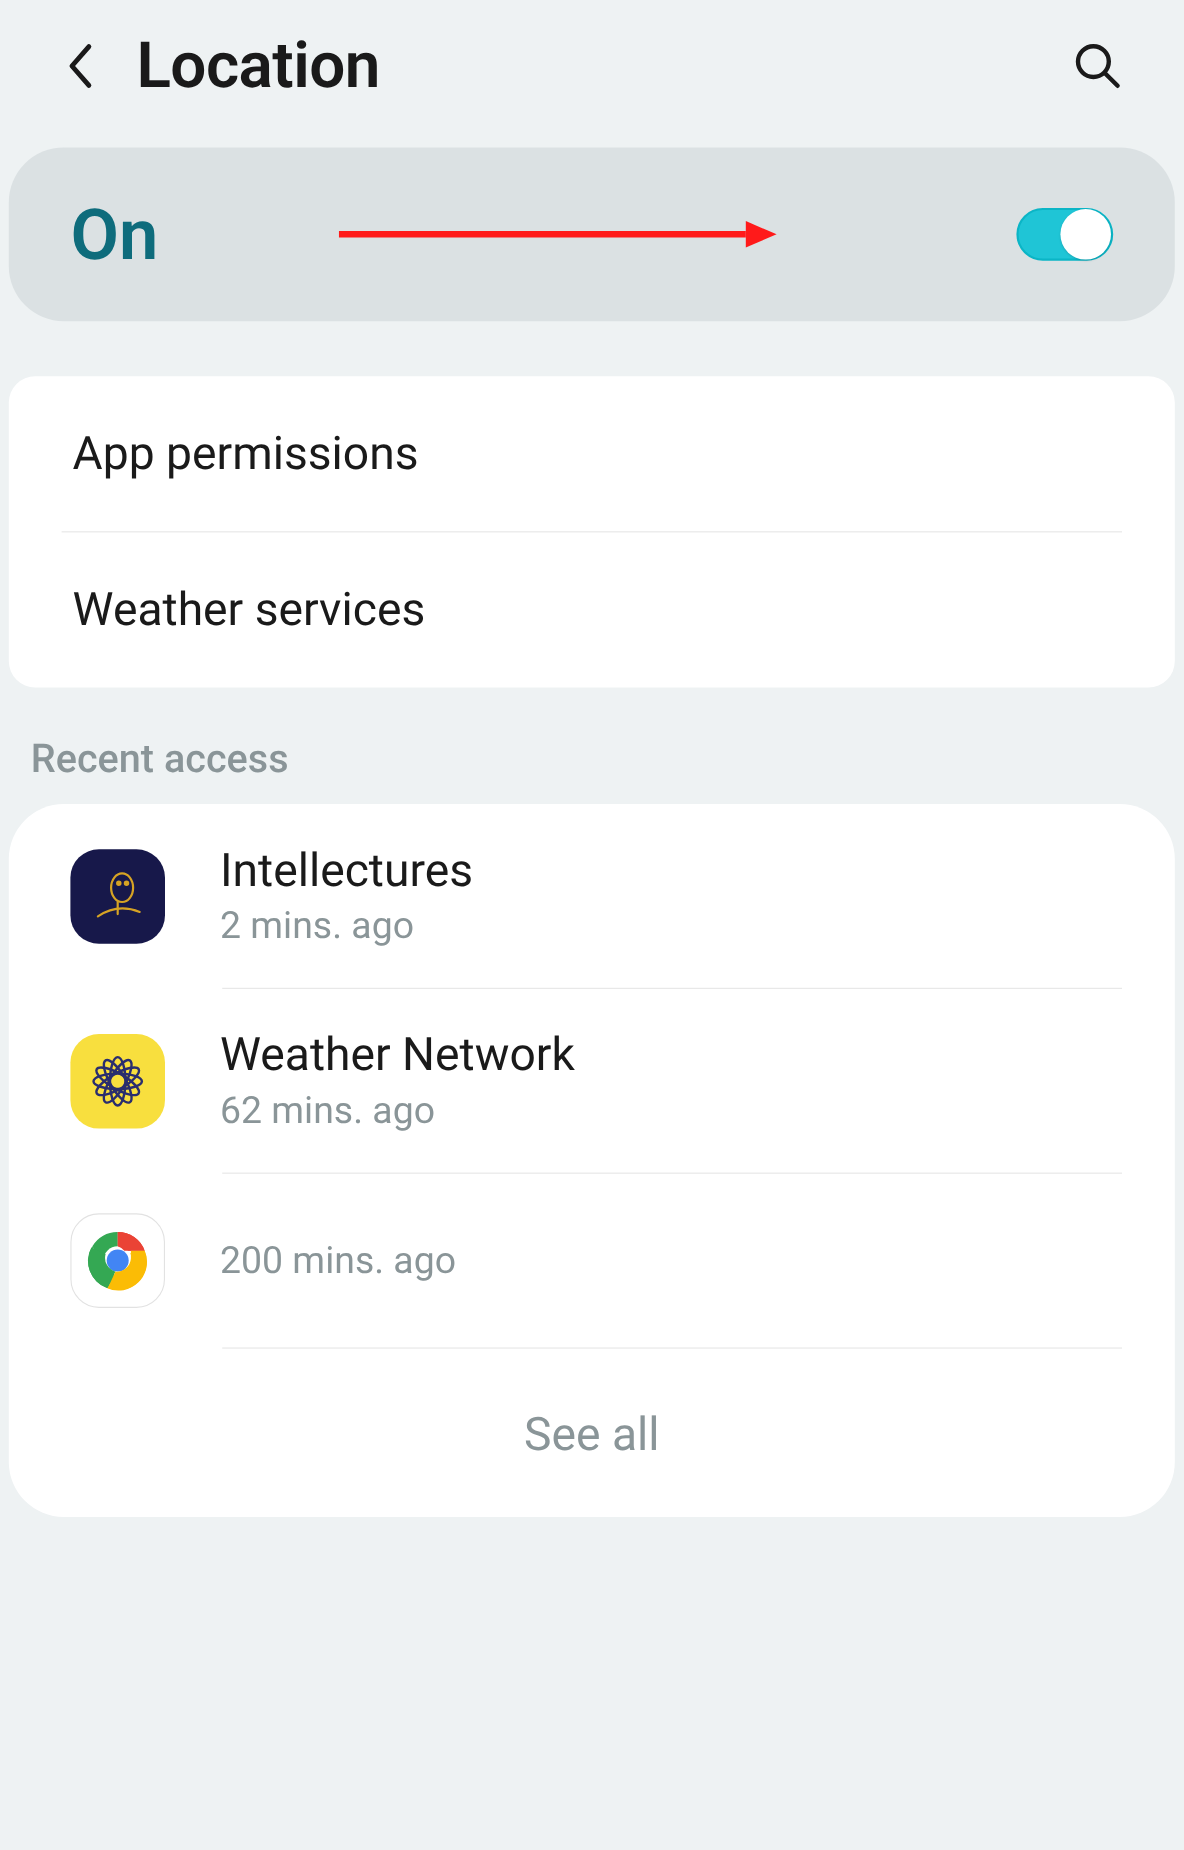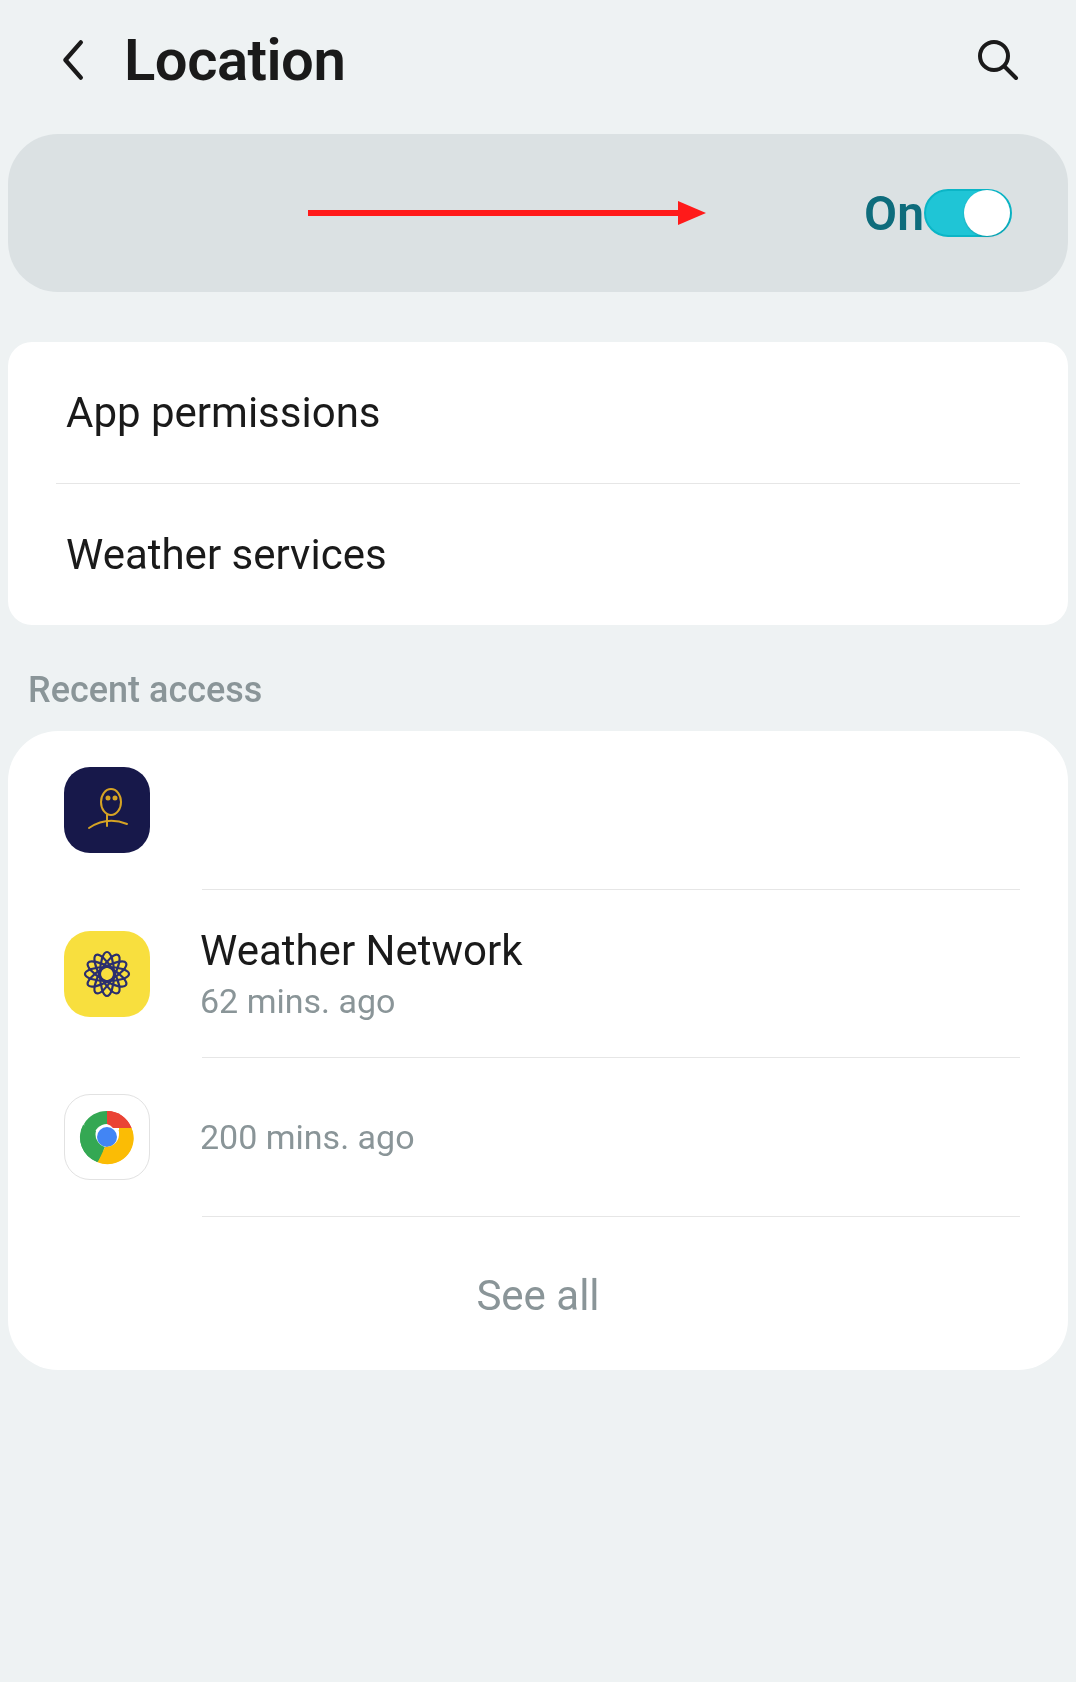--- a/index.html
+++ b/index.html
@@ -49,25 +49,24 @@
     margin: 14px 8px 0 8px;
     background: #dbe1e3;
     border-radius: 50px;
     height: 158px;
     display: flex;
     align-items: center;
     padding: 0 56px;
     position: relative;
   }
   .toggle-label {
-    font-size: 48px;
+    font-size: 64px;
     font-weight: 600;
     color: #0e6c7c;
     flex: 1;
-    text-align: right;
   }
   .switch {
     width: 88px;
     height: 48px;
     background: #1fc5d6;
     border: 2px solid #0bb5c6;
     border-radius: 30px;
     position: relative;
   }
   .switch::after {
@@ -208,20 +207,24 @@
     <div class="app-icon icon-intel">
       <svg width="60" height="60" viewBox="0 0 60 60">
         <g stroke="#d6a324" stroke-width="2" fill="none" stroke-linecap="round">
           <ellipse cx="34" cy="22" rx="10" ry="13"></ellipse>
           <circle cx="31" cy="18" r="1.5" fill="#d6a324"></circle>
           <circle cx="38" cy="18" r="1.5" fill="#d6a324"></circle>
           <path d="M12 48 Q30 36 50 44"></path>
           <line x1="30" y1="35" x2="30" y2="46"></line>
         </g>
       </svg>
+    </div>
+    <div class="app-text">
+      <div class="app-name">Intellectures</div>
+      <div class="app-time">2 mins. ago</div>
     </div>
   </div>
   <div class="recent-divider"></div>
 
   <div class="recent-item">
     <div class="app-icon icon-weather">
       <svg width="60" height="60" viewBox="0 0 60 60">
         <g stroke="#2a2e6e" stroke-width="2.2" fill="none">
           <ellipse cx="30" cy="30" rx="22" ry="7" transform="rotate(0 30 30)"></ellipse>
           <ellipse cx="30" cy="30" rx="22" ry="7" transform="rotate(30 30 30)"></ellipse>

